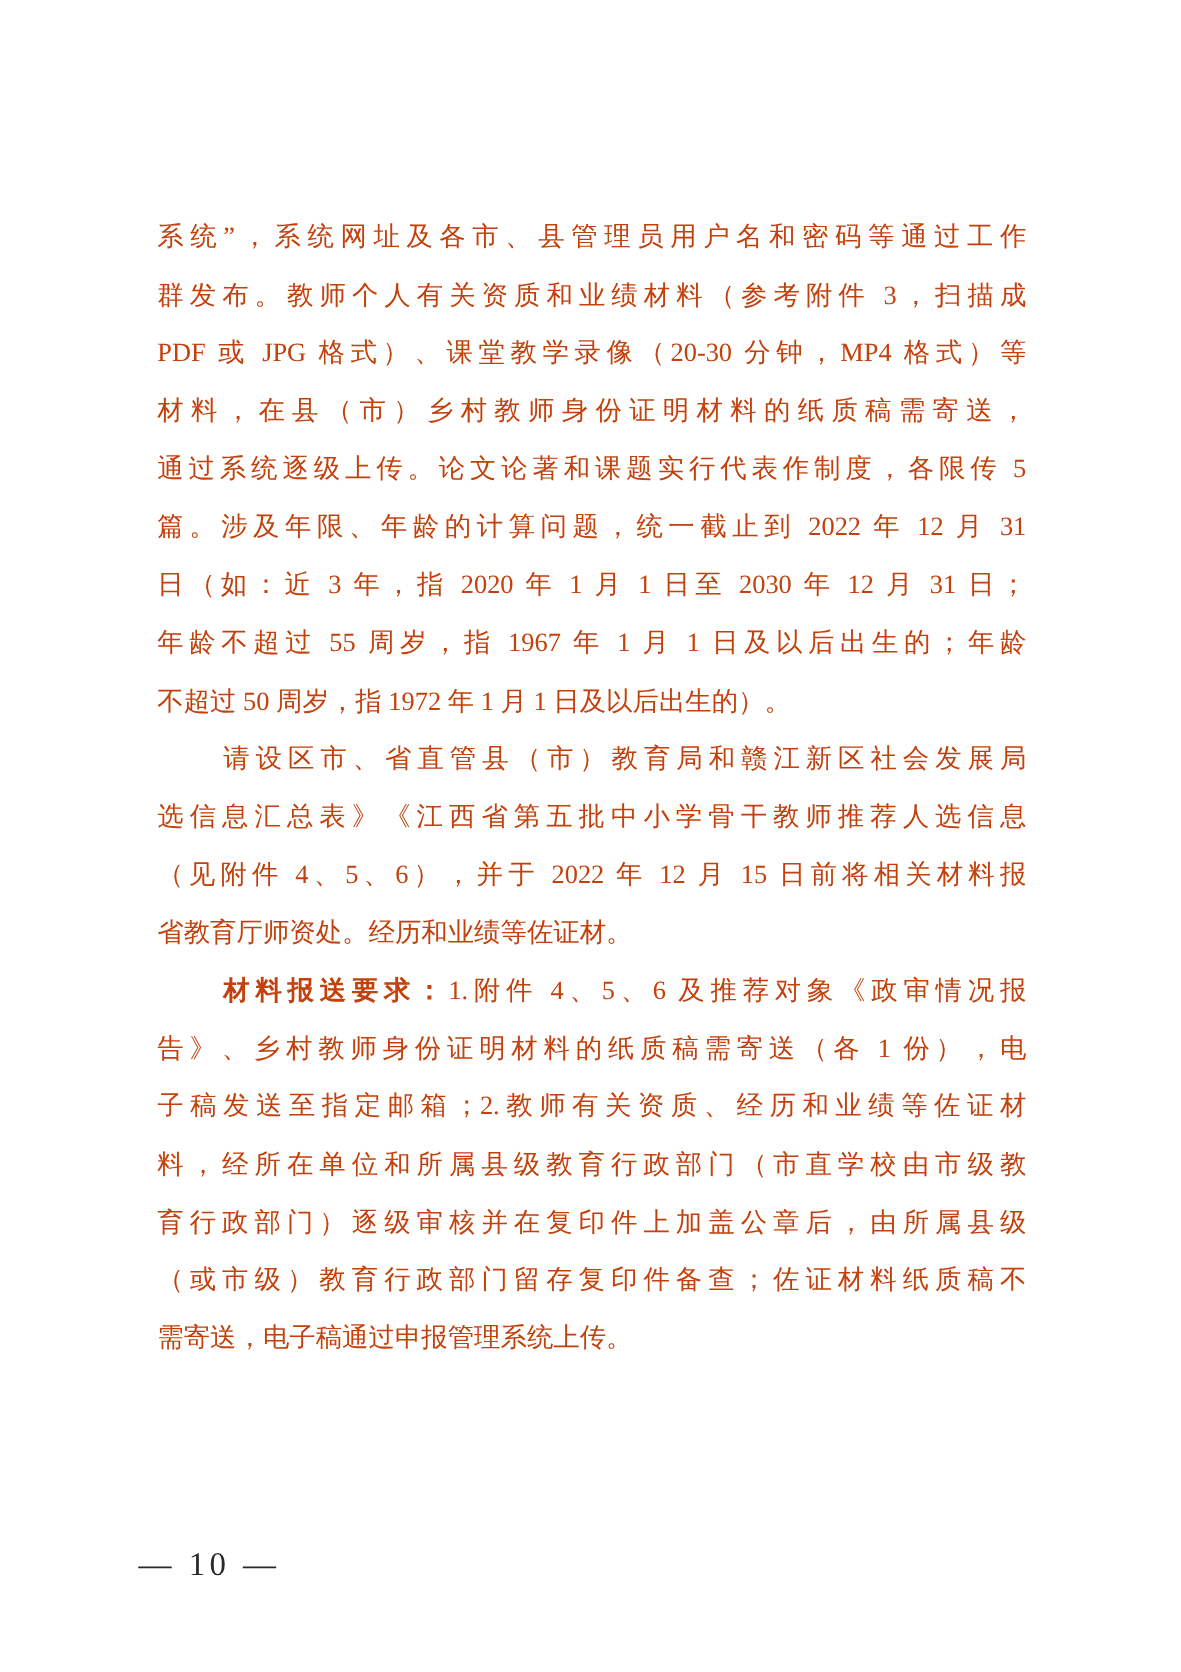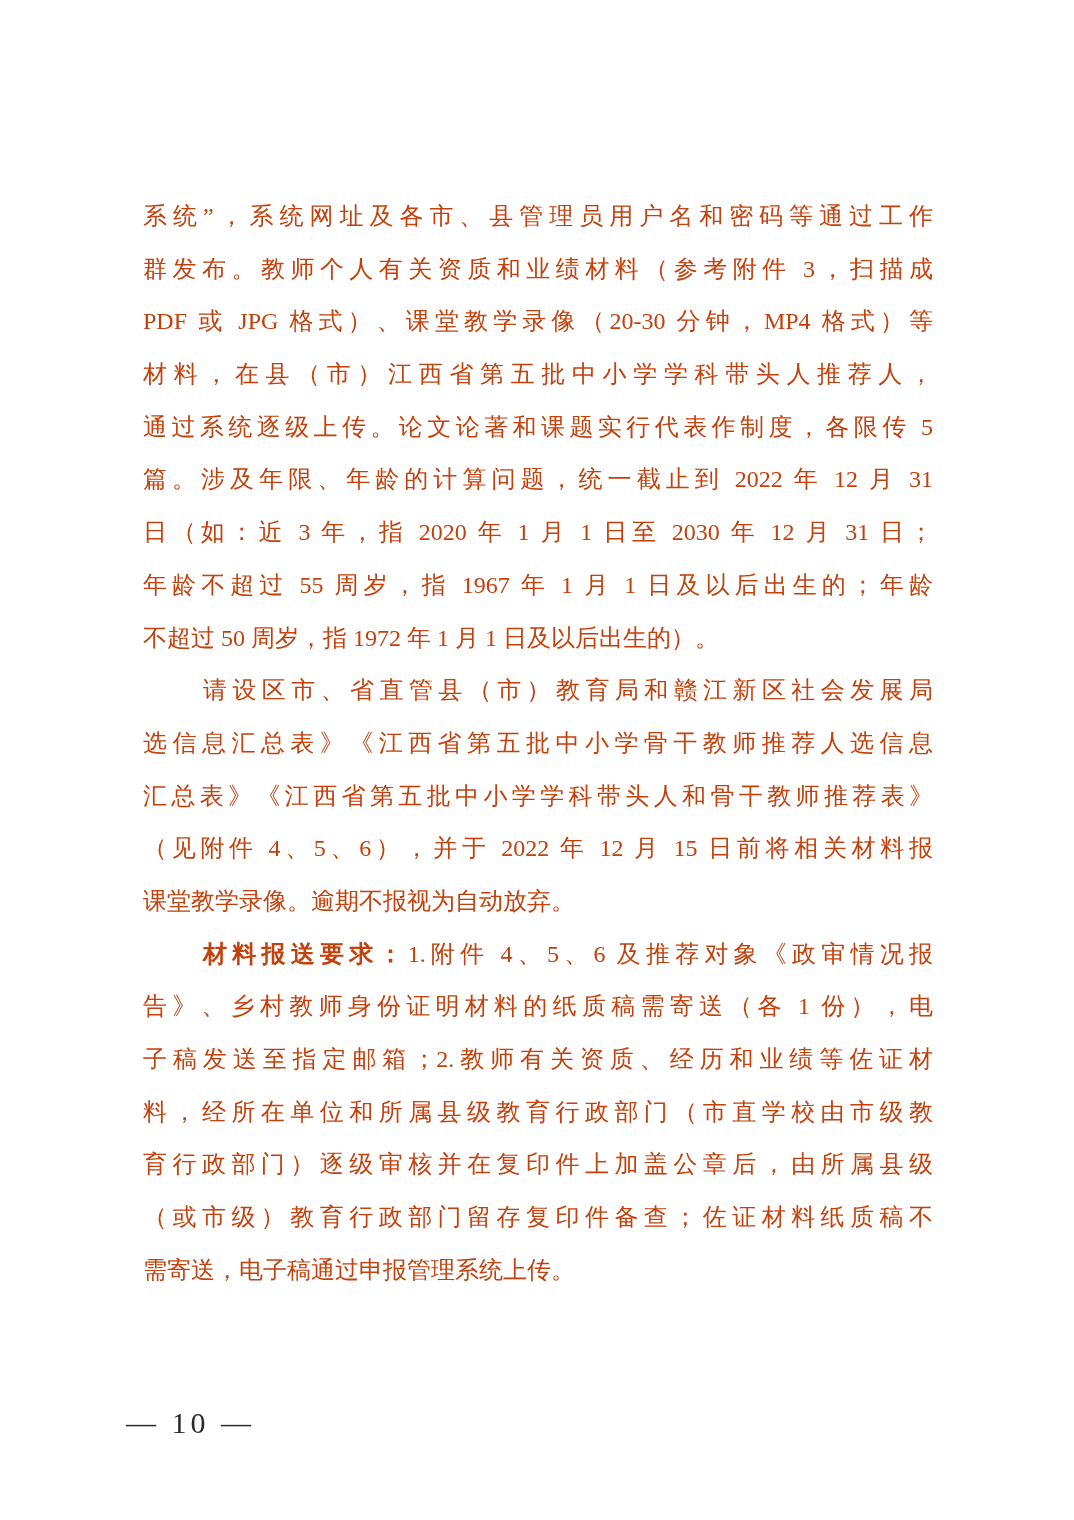--- a/index.html
+++ b/index.html
@@ -58,32 +58,31 @@
 </head>
 <body>
 
 <div class="page">
 
   <div class="text-block">
 
     <div class="line">系统”，系统网址及各市、县管理员用户名和密码等通过工作</div>
     <div class="line">群发布。教师个人有关资质和业绩材料（参考附件 3，扫描成</div>
     <div class="line">PDF 或 JPG 格式）、课堂教学录像（20-30 分钟，MP4 格式）等</div>
-    <div class="line">材料，在县（市）江西省第五批中小学学科带头人推荐人，</div>
+    <div class="line">材料，在县（市）乡村教师身份证明材料的纸质稿需寄送，</div>
     <div class="line">通过系统逐级上传。论文论著和课题实行代表作制度，各限传 5</div>
     <div class="line">篇。涉及年限、年龄的计算问题，统一截止到 2022 年 12 月 31</div>
     <div class="line">日（如：近 3 年，指 2020 年 1 月 1 日至 2030 年 12 月 31 日；</div>
     <div class="line">年龄不超过 55 周岁，指 1967 年 1 月 1 日及以后出生的；年龄</div>
     <div class="line para-end">不超过 50 周岁，指 1972 年 1 月 1 日及以后出生的）。</div>
 
     <div class="line indent">请设区市、省直管县（市）教育局和赣江新区社会发展局</div>
     <div class="line">选信息汇总表》《江西省第五批中小学骨干教师推荐人选信息</div>
-    <div class="line">汇总表》《江西省第五批中小学学科带头人和骨干教师推荐表》</div>
     <div class="line">（见附件 4、5、6），并于 2022 年 12 月 15 日前将相关材料报</div>
-    <div class="line para-end">课堂教学录像。逾期不报视为自动放弃。</div>
+    <div class="line para-end">省教育厅师资处。经历和业绩等佐证材。</div>
 
     <div class="line indent"><span class="bold-lead">材料报送要求：</span><span>1.附件 4、5、6 及推荐对象《政审情况报</span></div>
     <div class="line">告》、乡村教师身份证明材料的纸质稿需寄送（各 1 份），电</div>
     <div class="line">子稿发送至指定邮箱；2.教师有关资质、经历和业绩等佐证材</div>
     <div class="line">料，经所在单位和所属县级教育行政部门（市直学校由市级教</div>
     <div class="line">育行政部门）逐级审核并在复印件上加盖公章后，由所属县级</div>
     <div class="line">（或市级）教育行政部门留存复印件备查；佐证材料纸质稿不</div>
     <div class="line para-end">需寄送，电子稿通过申报管理系统上传。</div>
 
   </div>

